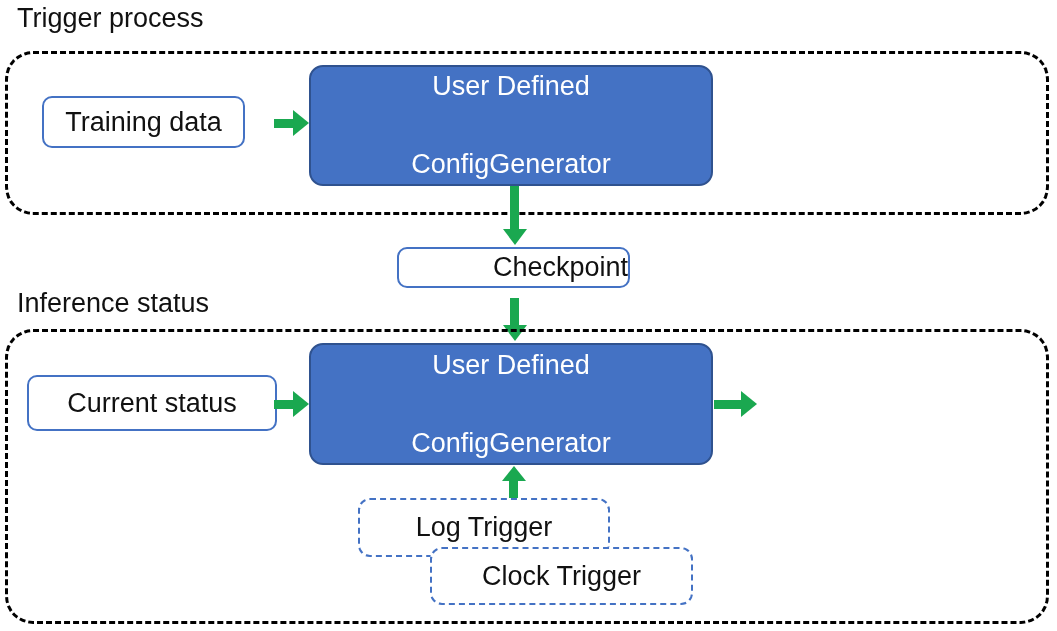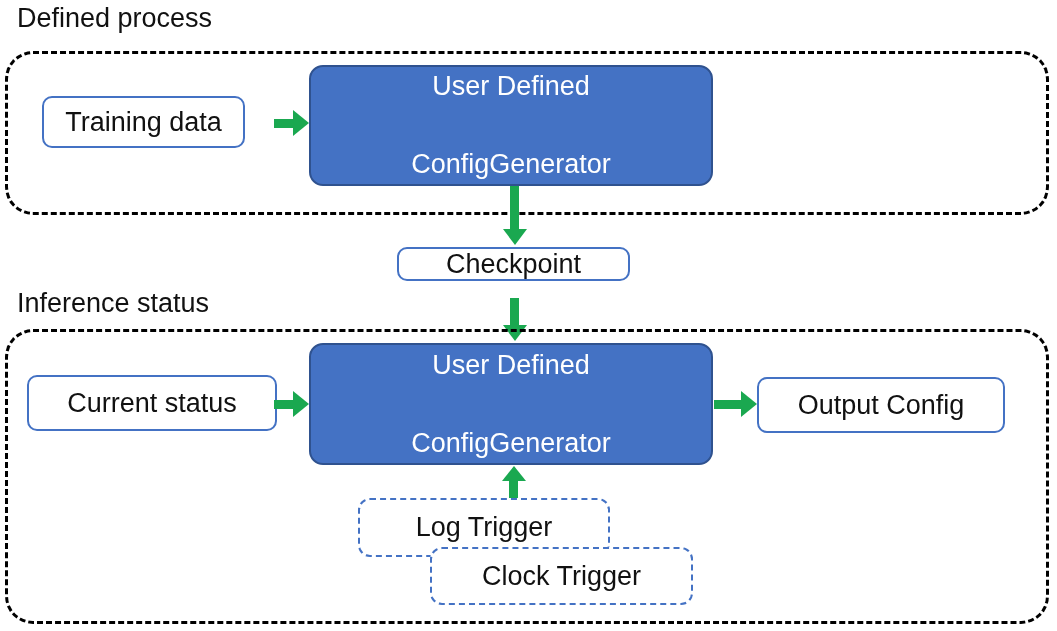--- a/index.html
+++ b/index.html
@@ -99,21 +99,21 @@
     border-left: 12px solid transparent;
     border-right: 12px solid transparent;
     border-bottom: 15px solid var(--green);
   }
 </style>
 </head>
 <body>
 
 <div class="canvas">
 
-  <div class="section-label" style="left:17px; top:3px;">Defined process</div>
+  <div class="section-label" style="left:17px; top:3px;">Trigger process</div>
 
   <div class="container-dashed" style="left:5px; top:51px; width:1044px; height:164px;"></div>
 
   <div class="io-box" style="left:42px; top:96px; width:203px; height:52px;">
     <span>Training data</span>
   </div>
 
   <div class="arr-r" style="left:274px; top:110px; height:26px;">
     <div class="shaft" style="width:19px;"></div>
     <div class="head"></div>
@@ -122,21 +122,21 @@
   <div class="node" style="left:309px; top:65px; width:404px; height:121px;">
     <span>User Defined</span>
     <span>ConfigGenerator</span>
   </div>
 
   <div class="arr-d" style="left:502px; top:186px; width:25px;">
     <div class="shaft" style="height:43px;"></div>
     <div class="head"></div>
   </div>
 
-  <div class="io-box" style="left:397px; top:247px; width:233px; height:34px;">
+  <div class="io-box" style="left:397px; top:247px; width:233px; height:41px;justify-content:flex-end;">
     <span>Checkpoint</span>
   </div>
 
   <div class="arr-d" style="left:502px; top:298px; width:25px;">
     <div class="shaft" style="height:27px;"></div>
     <div class="head"></div>
   </div>
 
   <div class="section-label" style="left:17px; top:288px;">Inference status</div>
 
@@ -154,23 +154,20 @@
   <div class="node" style="left:309px; top:343px; width:404px; height:122px;">
     <span>User Defined</span>
     <span>ConfigGenerator</span>
   </div>
 
   <div class="arr-r" style="left:714px; top:391px; height:26px;">
     <div class="shaft" style="width:27px;"></div>
     <div class="head"></div>
   </div>
 
-  <div class="io-box" style="left:757px; top:377px; width:248px; height:56px;">
-    <span>Output Config</span>
-  </div>
 
   <div class="arr-u" style="left:501px; top:466px; width:25px;">
     <div class="head"></div>
     <div class="shaft" style="height:17px;"></div>
   </div>
 
   <div class="trigger-box" style="left:430px; top:547px; width:263px; height:58px; z-index:2;">
     <span>Clock Trigger</span>
   </div>
 

